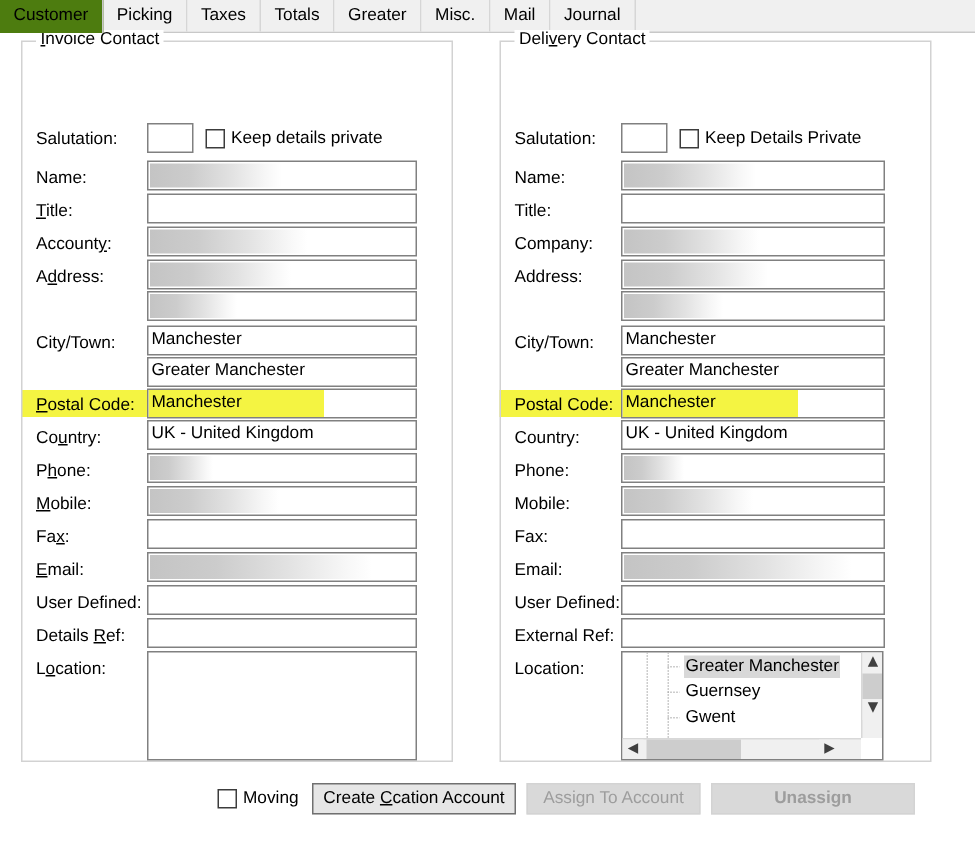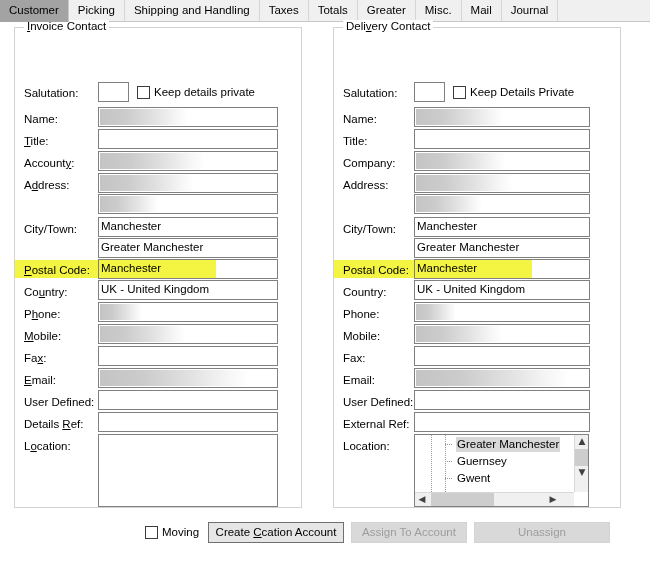--- a/index.html
+++ b/index.html
@@ -42,21 +42,21 @@
     box-sizing: border-box;
     background: #f0f0f0;
     border-right: 1px solid #d6d6d6;
     color: #000;
     font-size: 11.5px;
     white-space: nowrap;
     cursor: default;
   }
   .tab.first { border-left: 0px; }
   .tab.active {
-    background: #a3a3a3;
+    background: #4d7c0f;
     border-right: 1px solid #c8c8c8;
     height: 22px;
     z-index: 3;
   }
 
   
   .groupbox {
     position: absolute;
     border: 1px solid #d2d2d2;
     background: transparent;
@@ -224,21 +224,20 @@
   }
   .btn u { text-decoration: underline; }
 </style>
 </head>
 <body>
 
 <div id="tabstrip">
   <div class="tab-underline"></div>
   <div class="tab first active"><span>Customer</span></div>
   <div class="tab"><span>Picking</span></div>
-  <div class="tab"><span>Shipping and Handling</span></div>
   <div class="tab"><span>Taxes</span></div>
   <div class="tab"><span>Totals</span></div>
   <div class="tab"><span>Greater</span></div>
   <div class="tab"><span>Misc.</span></div>
   <div class="tab"><span>Mail</span></div>
   <div class="tab"><span>Journal</span></div>
 </div>
 
 <div class="hlband" style="left:14px; top:260px; width:84px; height:18px;"></div>
 <div class="hlband" style="left:333px; top:260px; width:81px; height:18px;"></div>
@@ -421,15 +420,15 @@
 
 <div class="cbox" style="left:145px; top:526px;"></div>
 <div class="cblabel" style="left:162px; top:526px;">Moving</div>
 
 <div class="btn" style="left:208px; top:522px; width:136px;">
   <span>Create&nbsp;</span><u>C</u><span>cation Account</span>
 </div>
 <div class="btn disabled" style="left:351px; top:522px; width:116px;">
   <span>Assign To Account</span>
 </div>
-<div class="btn disabled" style="left:474px; top:522px; width:136px;">
+<div class="btn disabled" style="left:474px; top:522px; width:136px;font-weight:bold;">
   <span>Unassign</span>
 </div>
 
 </body></html>

